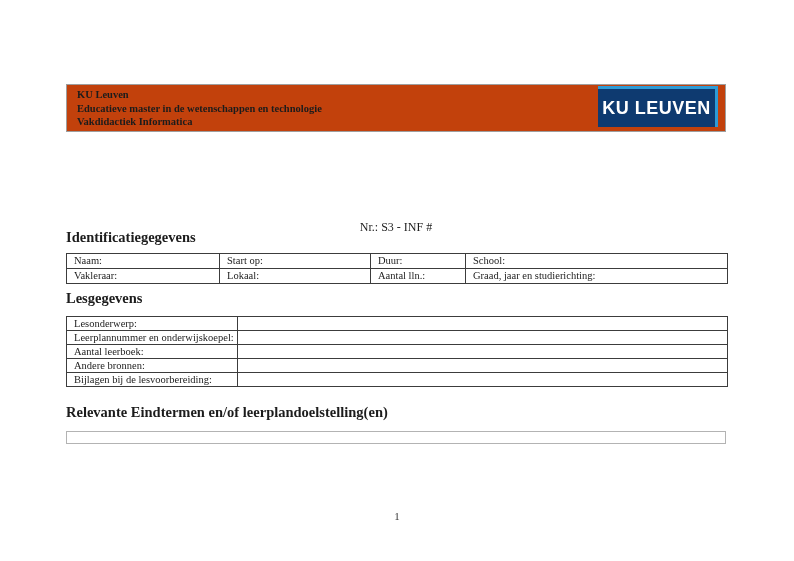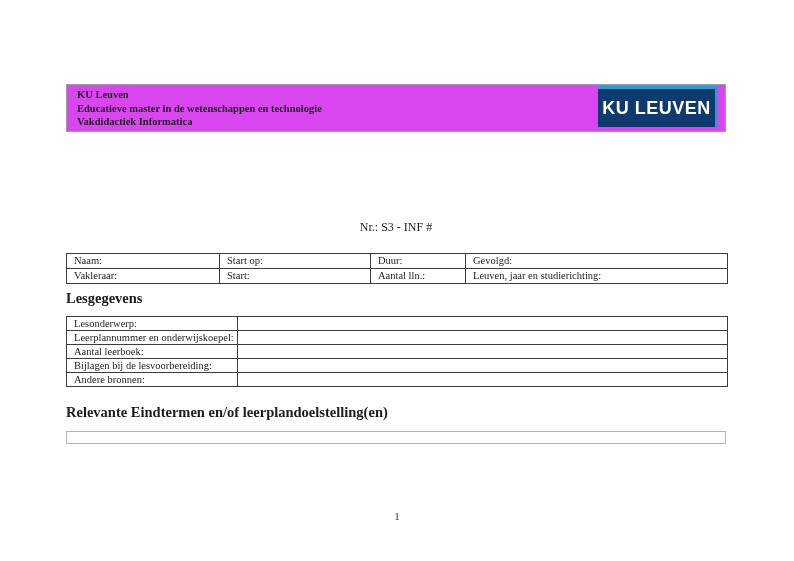--- a/index.html
+++ b/index.html
@@ -13,21 +13,21 @@
     overflow: hidden;
   }
 
   
   .header-box {
     position: absolute;
     left: 66px; top: 84px;
     width: 660px; height: 48px;
     border: 1px solid #9e9e9e;
     box-sizing: border-box;
-    background: #d946ef;
+    background: #c2410c;
   }
   .header-text {
     position: absolute;
     left: 10px; top: 3px;
     font-weight: bold;
     font-size: 10.5px;
     line-height: 13.5px;
     white-space: nowrap;
   }
   .logo {
@@ -139,39 +139,40 @@
       <div>Educatieve master in de wetenschappen en technologie</div>
       <div>Vakdidactiek Informatica</div>
     </div>
     <div class="logo">
       <span>KU LEUVEN</span>
     </div>
   </div>
 
   <div class="doc-subtitle">Nr.: S3 - INF #</div>
 
+  <div class="section-heading h-identificatie">Identificatiegegevens</div>
   <table class="doc-table t-identificatie">
     <colgroup>
         <col class="c1">
         <col class="c2">
         <col class="c3">
         <col class="c4">
       </colgroup>
     <tbody>
       <tr>
         <td>Naam:</td>
         <td>Start op:</td>
         <td>Duur:</td>
-        <td>Gevolgd:</td>
+        <td>School:</td>
       </tr>
       <tr>
         <td>Vakleraar:</td>
-        <td>Start:</td>
+        <td>Lokaal:</td>
         <td>Aantal lln.:</td>
-        <td>Leuven, jaar en studierichting:</td>
+        <td>Graad, jaar en studierichting:</td>
       </tr>
     </tbody>
   </table>
 
   <div class="section-heading h-lesgegevens">Lesgegevens</div>
   <table class="doc-table t-lesgegevens">
     <colgroup>
         <col class="lc1">
         <col class="lc2">
       </colgroup>
@@ -182,25 +183,25 @@
       </tr>
       <tr>
         <td>Leerplannummer en onderwijskoepel:</td>
         <td></td>
       </tr>
       <tr>
         <td>Aantal leerboek:</td>
         <td></td>
       </tr>
       <tr>
+        <td>Andere bronnen:</td>
+        <td></td>
+      </tr>
+      <tr>
         <td>Bijlagen bij de lesvoorbereiding:</td>
-        <td></td>
-      </tr>
-      <tr>
-        <td>Andere bronnen:</td>
         <td></td>
       </tr>
     </tbody>
   </table>
 
   <div class="section-heading h-eindtermen">Relevante Eindtermen en/of leerplandoelstelling(en)</div>
   <div class="answer-box"></div>
 
   <div class="page-number">1</div>
 

